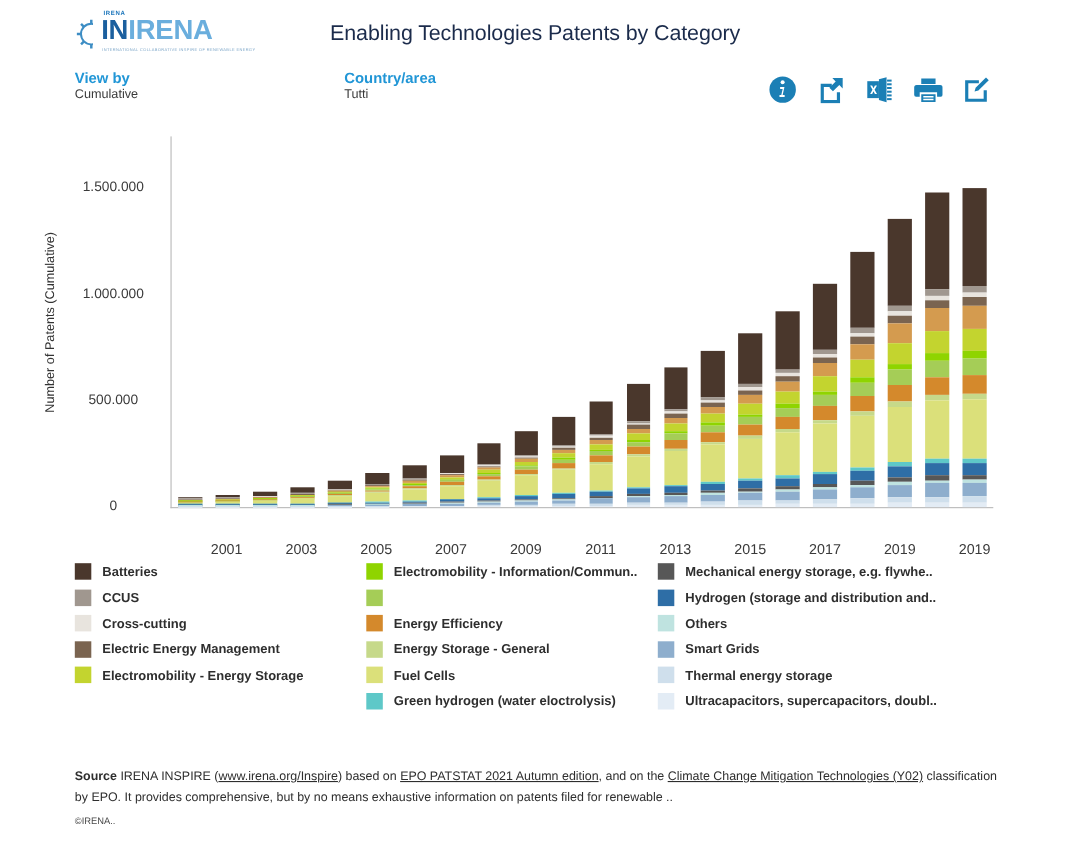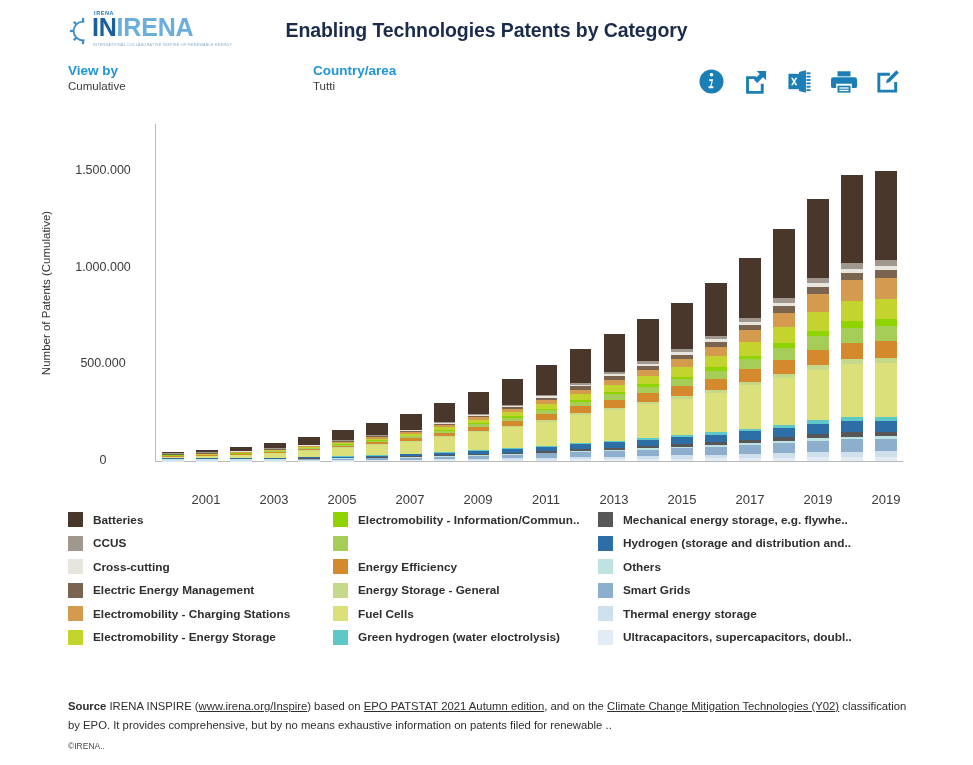--- a/index.html
+++ b/index.html
@@ -36,21 +36,21 @@
   #logo .word .in { color: #1b5f9e; }
   #logo .word .spire { color: #6aaedd; font-weight: bold; }
   #logo .tagline {
     position: absolute; left: 25px; top: 33px;
     font-size: 3.6px; letter-spacing: .35px; color: #7fa8c9; white-space: nowrap;
   }
 
   #chart-title {
     position: absolute; left: 0; top: 19px; width: 973px;
     text-align: center;
-    font-size: 19.5px; font-weight: bold; color: #1b2b4b;
+    font-size: 19.5px; font-weight: normal; color: #1b2b4b;
     letter-spacing: -0.1px;
   }
 
   .ctrl { position: absolute; }
   .ctrl .ctrl-label {
     font-size: 13.5px; font-weight: bold; color: #2196d6; line-height: 15px;
   }
   .ctrl .ctrl-value {
     font-size: 11.5px; color: #3a3a3a; line-height: 15px; margin-top: 1px;
   }
@@ -762,24 +762,20 @@
         </div>
         <div class="legitem">
           <span class="swatch" style="background: rgb(232, 228, 222);"></span>
           <span class="leglabel">Cross-cutting</span>
         </div>
         <div class="legitem">
           <span class="swatch" style="background: rgb(122, 100, 80);"></span>
           <span class="leglabel">Electric Energy Management</span>
         </div>
         <div class="legitem">
-          <span class="swatch" style="background: rgb(212, 155, 79);"></span>
-          <span class="leglabel">Electromobility - Charging Stations</span>
-        </div>
-        <div class="legitem">
           <span class="swatch" style="background: rgb(195, 212, 47);"></span>
           <span class="leglabel">Electromobility - Energy Storage</span>
         </div>
       </div>
       <div class="legcol">
         <div class="legitem">
           <span class="swatch" style="background: rgb(143, 212, 0);"></span>
           <span class="leglabel">Electromobility - Information/Commun..</span>
         </div>
         <div class="legitem">

